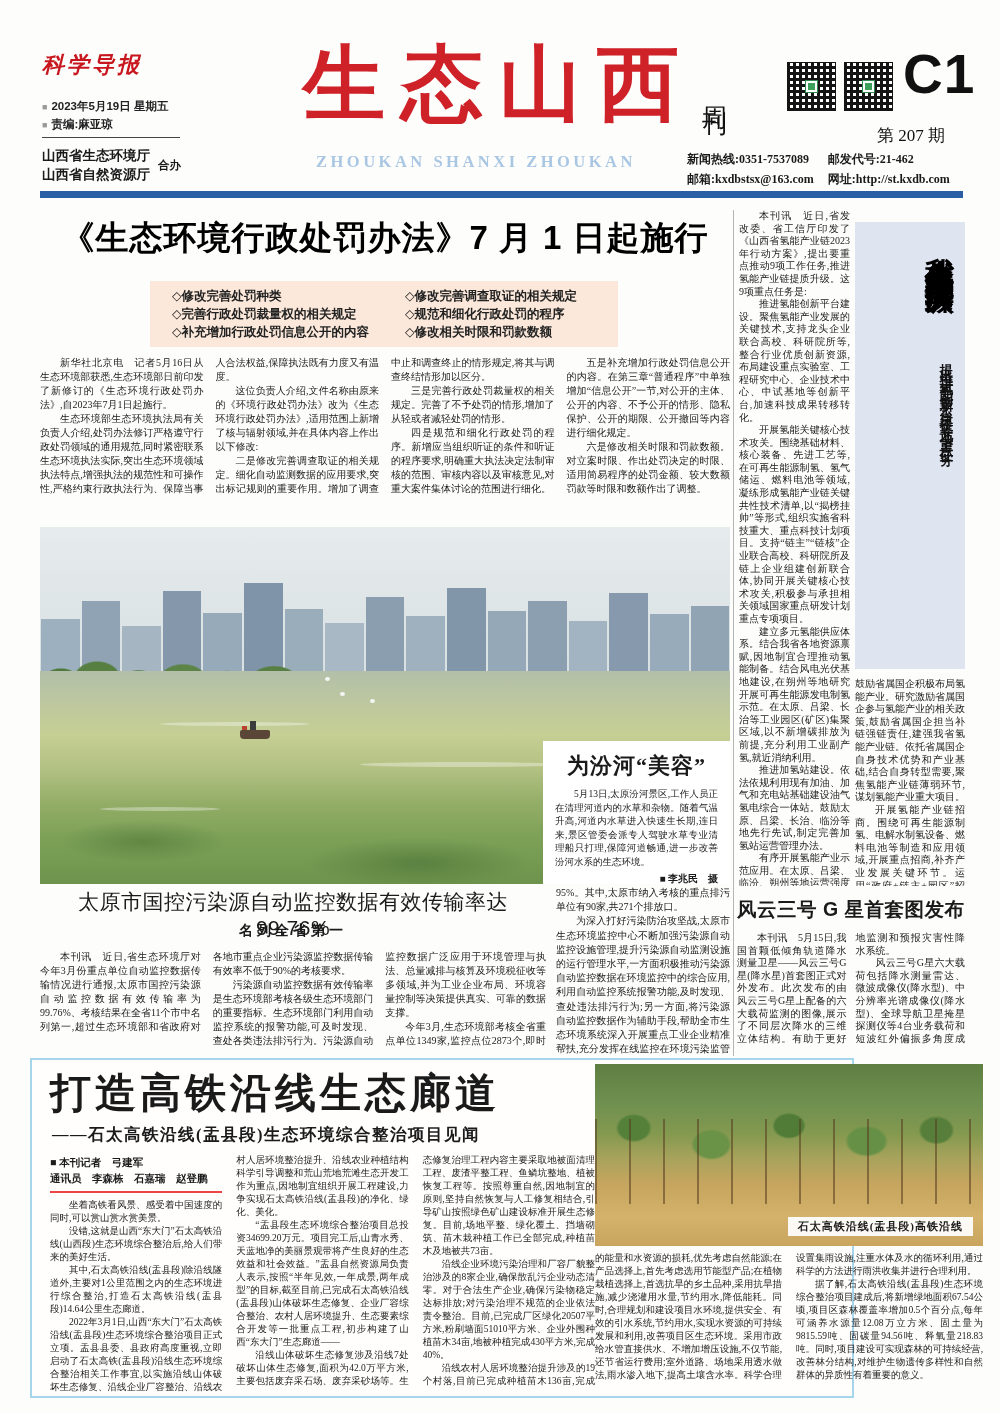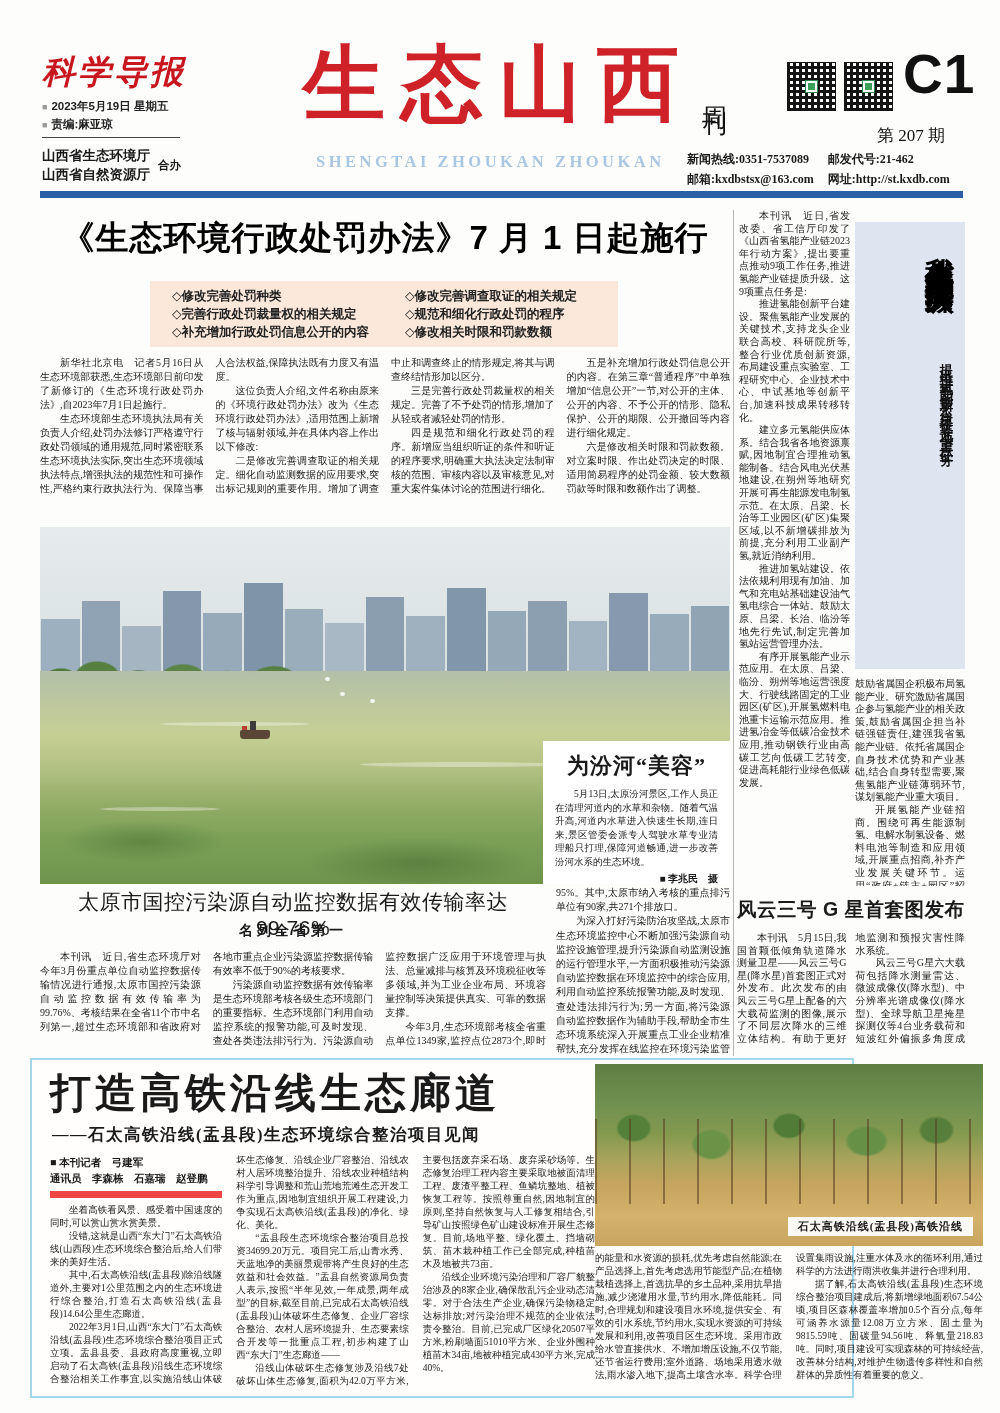--- a/index.html
+++ b/index.html
@@ -7,21 +7,21 @@
 .page{position:relative;width:1000px;height:1413px;background:#fdfdfc;margin:0 auto;overflow:hidden;
   font-family:"Liberation Serif","DejaVu Serif",serif;color:#1a1a1a}
 .abs{position:absolute}
 .sans{font-family:"Liberation Sans","DejaVu Sans",sans-serif}
 .jt{text-align:justify}
 .cols p{text-indent:2em;margin:0}
 .cont p:first-child{text-indent:0}
 .clip{overflow:hidden}
 
 
-.logo{left:42px;top:50px;font-size:33px;font-weight:bold;font-style:italic;color:#c8161e;letter-spacing:3px}
+.logo{left:42px;top:50px;font-size:22px;font-weight:bold;font-style:italic;color:#c8161e;letter-spacing:3px}
 .meta-line{left:42px;font-size:11.5px;font-weight:bold;color:#222}
 .meta-sq{color:#9a9a9a;font-size:9px;margin-right:4px}
 .meta-rule{left:42px;top:137px;width:138px;border-top:1.5px solid #444}
 .agency{left:42px;top:146px;font-size:13.5px;font-weight:bold;line-height:19px}
 .agency-wrap{display:flex;align-items:center;gap:8px}
 .agency-suffix{font-size:11.5px;font-weight:bold}
 .paper-title{left:303px;top:44px;font-size:82px;font-weight:900;color:#cf2128;letter-spacing:16px;line-height:1;font-family:"Liberation Serif","DejaVu Serif",serif}
 .paper-title-en{left:316px;top:152px;font-size:16.5px;font-weight:bold;color:#a9c6e3;letter-spacing:3.5px}
 .weekly{left:699px;top:86px;writing-mode:vertical-rl;font-size:25px;letter-spacing:6px;color:#111;font-weight:500}
 .qr{top:62px;width:49px;height:49px;background:
@@ -91,21 +91,21 @@
 
 .fy-head{left:737px;top:896px;width:228px;font-size:19.5px;font-weight:900;letter-spacing:.5px}
 .fy-body{left:737px;top:932px;width:228px;height:124px;column-count:2;column-gap:9px;font-size:10px;line-height:12.6px}
 
 
 .corridor{left:30px;top:1058px;width:824px;height:340px;border:2px solid #a5d6ec;background:#fffefd}
 .cr-head{position:absolute;left:18px;top:6px;font-size:41px;font-weight:900;letter-spacing:4px}
 .cr-sub{position:absolute;left:20px;top:64px;font-size:16.5px;font-weight:600;letter-spacing:1.5px}
 .cr-left{position:absolute;left:18px;top:94px;width:545px;height:240px;column-count:3;column-gap:14px;
   font-size:9.5px;line-height:13px}
-.cr-byline{border-bottom:7px solid #ef4444;padding-bottom:5px;margin-bottom:6px;break-inside:avoid}
+.cr-byline{border-bottom:2px solid #ef4444;padding-bottom:5px;margin-bottom:6px;break-inside:avoid}
 .cr-byline p{font-size:10.5px;font-weight:bold;line-height:16px;text-indent:0;font-family:"Liberation Sans","DejaVu Sans",sans-serif}
 .cr-right{position:absolute;left:563px;top:192px;width:388px;height:140px;column-count:2;column-gap:14px;
   font-size:9.5px;line-height:13px}
 .cr-photo{position:absolute;left:563px;top:4px;width:388px;height:182px;background:
   linear-gradient(180deg,#5f7f42 0,#6f9050 22%,#83994f 38%,#a8a35c 52%,#c6a55f 66%,#d4b26c 84%,#c9a55e 100%)}
 .cr-trunks{position:absolute;left:0;top:55px;width:100%;height:85px;background:
   repeating-linear-gradient(90deg,rgba(85,58,30,.55) 0 2px,transparent 2px 34px)}
 .cr-blobs{position:absolute;left:0;top:20px;width:100%;height:110px;background:
   radial-gradient(30px 24px at 10% 40%,#55803a 50%,transparent 60%),
   radial-gradient(34px 26px at 30% 55%,#6a9348 50%,transparent 60%),
@@ -133,21 +133,21 @@
       <div class="agency-wrap">
         <div>
           <div>山西省生态环境厅</div>
           <div>山西省自然资源厅</div>
         </div>
         <div class="agency-suffix">合办</div>
       </div>
     </div>
 
     <div class="abs paper-title">生态山西</div>
-    <div class="abs paper-title-en">SHENGTAI ZHOUKAN ZHOUKAN</div>
+    <div class="abs paper-title-en">ZHOUKAN SHANXI ZHOUKAN</div>
     <div class="abs weekly sans">周刊</div>
 
     <div class="abs qr" style="left:787px">
         <i></i>
       </div>
     <div class="abs qr" style="left:844px">
         <i></i>
       </div>
 
     <div class="abs page-code sans">C1</div>
@@ -243,20 +243,21 @@
         <p>为深入打好污染防治攻坚战,太原市生态环境监控中心不断加强污染源自动监控设施管理,提升污染源自动监测设施的运行管理水平,一方面积极推动污染源自动监控数据在环境监控中的综合应用,利用自动监控系统报警功能,及时发现、查处违法排污行为;另一方面,将污染源自动监控数据作为辅助手段,帮助全市生态环境系统深入开展重点工业企业精准帮扶,充分发挥在线监控在环境污染监管工作中的“千里眼”“顺风耳”作用。(张剑雯)</p>
       </div>
   </section>
 
   <div class="abs v-rule"></div>
 
   <aside>
     <div class="abs hy-left cols jt clip">
         <p>本刊讯　近日,省发改委、省工信厅印发了《山西省氢能产业链2023年行动方案》,提出要重点推动9项工作任务,推进氢能产业链提质升级。这9项重点任务是:</p>
         <p>推进氢能创新平台建设。聚焦氢能产业发展的关键技术,支持龙头企业联合高校、科研院所等,整合行业优质创新资源,布局建设重点实验室、工程研究中心、企业技术中心、中试基地等创新平台,加速科技成果转移转化。</p>
+        <p>开展氢能关键核心技术攻关。围绕基础材料、核心装备、先进工艺等,在可再生能源制氢、氢气储运、燃料电池等领域,凝练形成氢能产业链关键共性技术清单,以“揭榜挂帅”等形式,组织实施省科技重大、重点科技计划项目。支持“链主”“链核”企业联合高校、科研院所及链上企业组建创新联合体,协同开展关键核心技术攻关,积极参与承担相关领域国家重点研发计划重点专项项目。</p>
         <p>建立多元氢能供应体系。结合我省各地资源禀赋,因地制宜合理推动氢能制备。结合风电光伏基地建设,在朔州等地研究开展可再生能源发电制氢示范。在太原、吕梁、长治等工业园区(矿区)集聚区域,以不新增碳排放为前提,充分利用工业副产氢,就近消纳利用。</p>
         <p>推进加氢站建设。依法依规利用现有加油、加气和充电站基础建设油气氢电综合一体站。鼓励太原、吕梁、长治、临汾等地先行先试,制定完善加氢站运营管理办法。</p>
         <p>有序开展氢能产业示范应用。在太原、吕梁、临汾、朔州等地运营强度大、行驶线路固定的工业园区(矿区),开展氢燃料电池重卡运输示范应用。推进氢冶金等低碳冶金技术应用,推动钢铁行业由高碳工艺向低碳工艺转变,促进高耗能行业绿色低碳发展。</p>
       </div>
     <div class="abs hy-box sans clip">
       <div class="hy-title">我省今年力促氢能产业链提质升级</div>
       <div class="hy-sub">提出推进氢能创新平台建设等九项重点任务</div>
     </div>
     <div class="abs hy-right cols cont jt clip">
         <p>鼓励省属国企积极布局氢能产业。研究激励省属国企参与氢能产业的相关政策,鼓励省属国企担当补链强链责任,建强我省氢能产业链。依托省属国企自身技术优势和产业基础,结合自身转型需要,聚焦氢能产业链薄弱环节,谋划氢能产业重大项目。</p>

